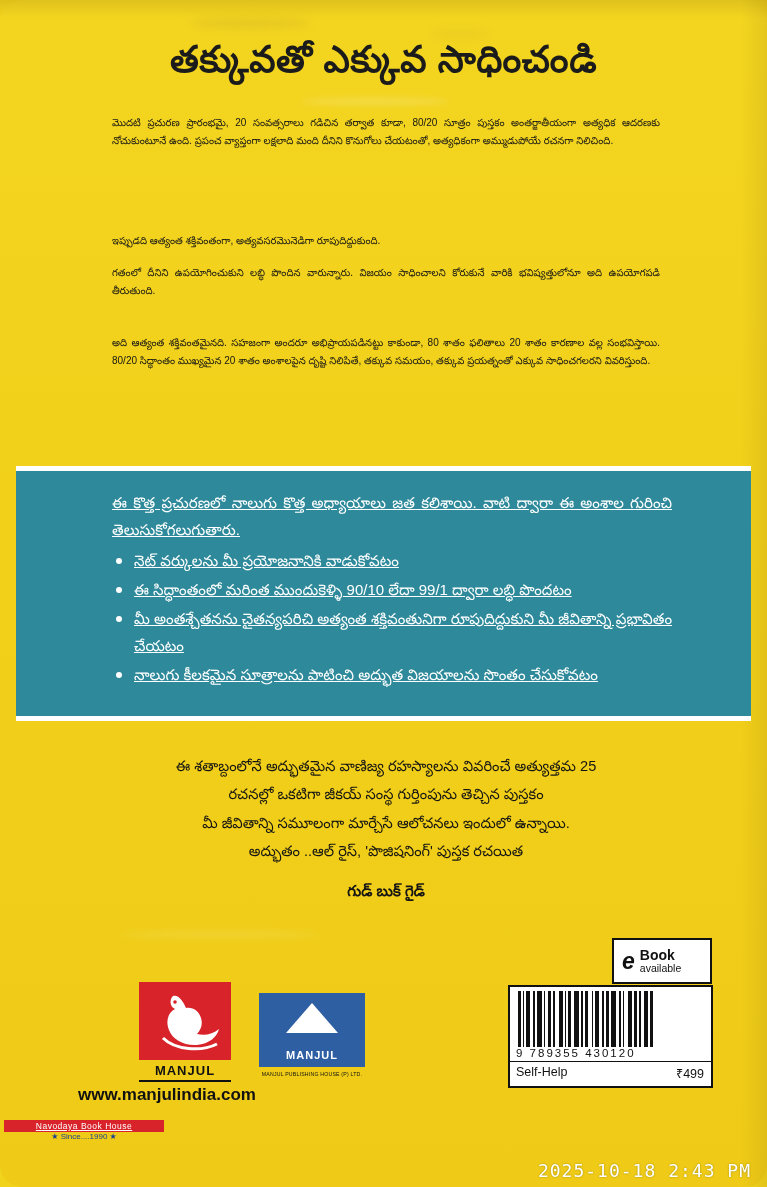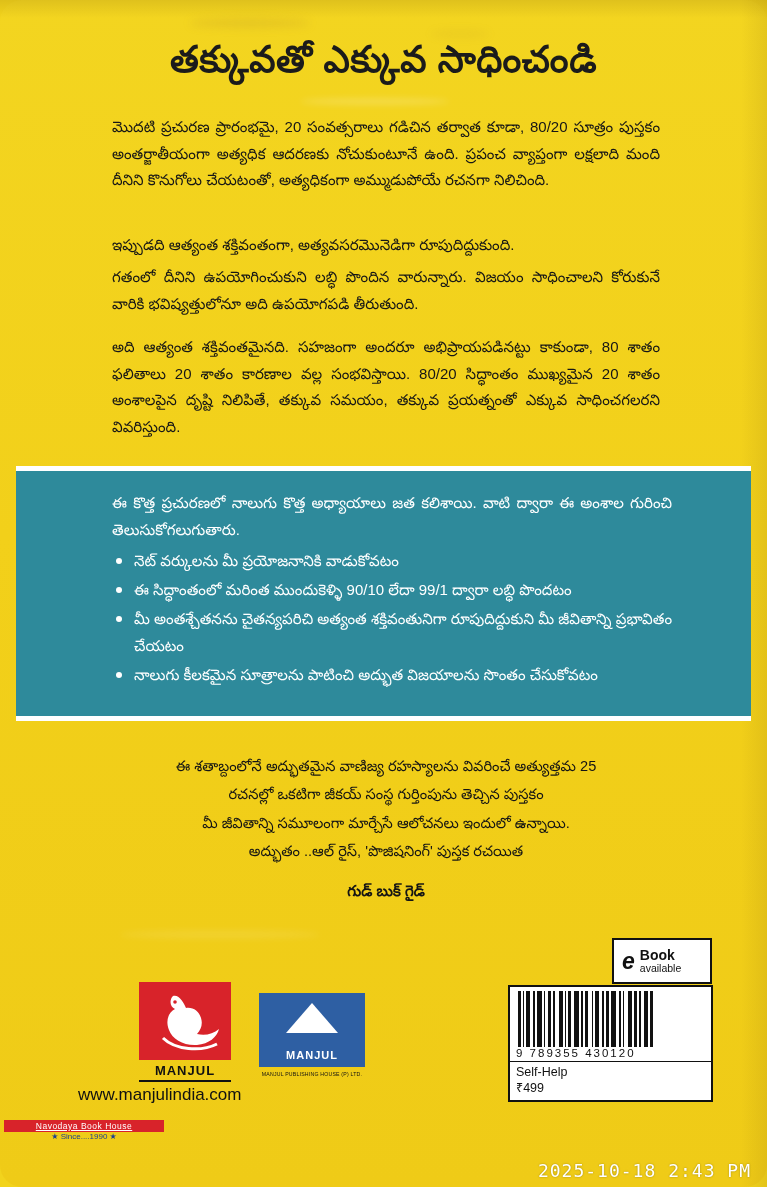--- a/index.html
+++ b/index.html
@@ -45,21 +45,21 @@
     font-weight: bold;
     color: #1b1b1b;
     letter-spacing: 0.5px;
     line-height: 1.2;
   }
   .body-block {
     position: absolute;
     left: 112px;
     width: 548px;
     color: #161616;
-    font-size: 15px;
+    font-size: 10px;
     line-height: 1.78;
     text-align: justify;
   }
   .p1 { top: 114px; }
   .p2 { top: 232px; }
   .p3 { top: 264px; }
   .p4 { top: 334px; }
 
   .rule {
     position: absolute;
@@ -81,20 +81,21 @@
     color: #ffffff;
   }
   .teal-inner {
     position: absolute;
     left: 96px;
     top: 18px;
     width: 560px;
     font-size: 15px;
     line-height: 1.8;
     text-align: justify;
+    text-decoration: underline;
   }
   .bullets {
     margin: 4px 0 0 0;
     padding: 0;
     list-style: none;
   }
   .bullets li {
     position: relative;
     padding-left: 22px;
     margin-bottom: 2px;
@@ -202,21 +203,21 @@
     letter-spacing: 0.2px;
     line-height: 1.25;
   }
 
   .website {
     position: absolute;
     left: 78px;
     top: 1085px;
     width: 260px;
     font-size: 17px;
-    font-weight: normal;
+    font-weight: bold;
     color: #111;
   }
 
   .ebook-badge {
     position: absolute;
     left: 612px;
     top: 938px;
     width: 100px;
     height: 46px;
     border: 2px solid #111;
@@ -273,21 +274,20 @@
     color: #111;
     padding: 0 6px 2px 6px;
     border-bottom: 1px solid #111;
   }
   .price-row {
     display: flex;
     justify-content: space-between;
     font-size: 12.5px;
     color: #111;
     padding: 3px 7px 4px 6px;
-    flex-direction: column;
   }
 
   .watermark {
     position: absolute;
     left: 4px;
     top: 1118px;
     width: 160px;
   }
   .wm-main {
     font-size: 25px;

